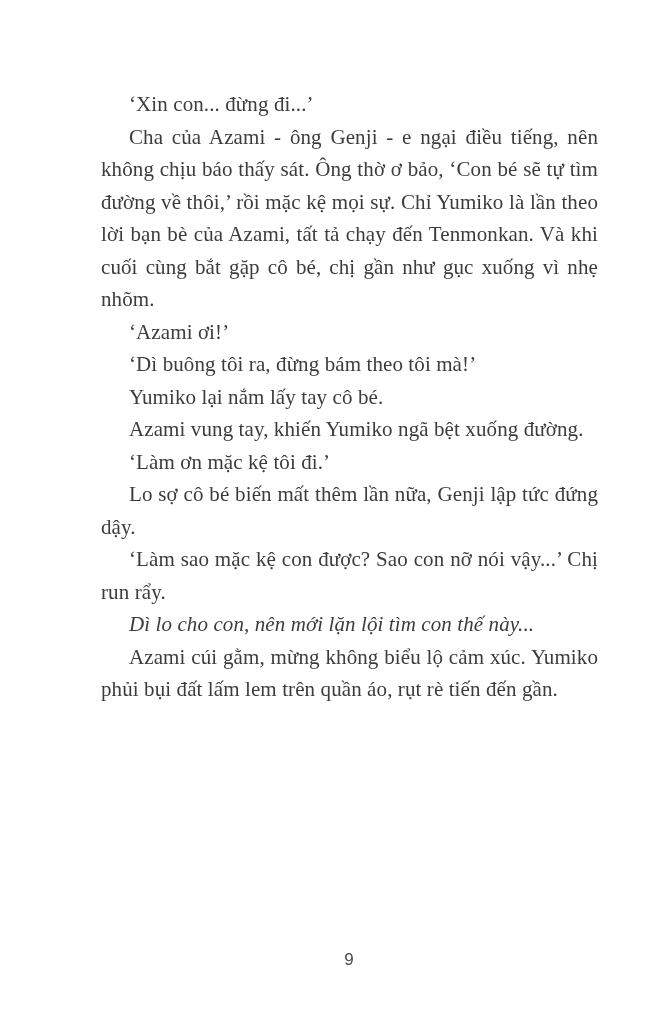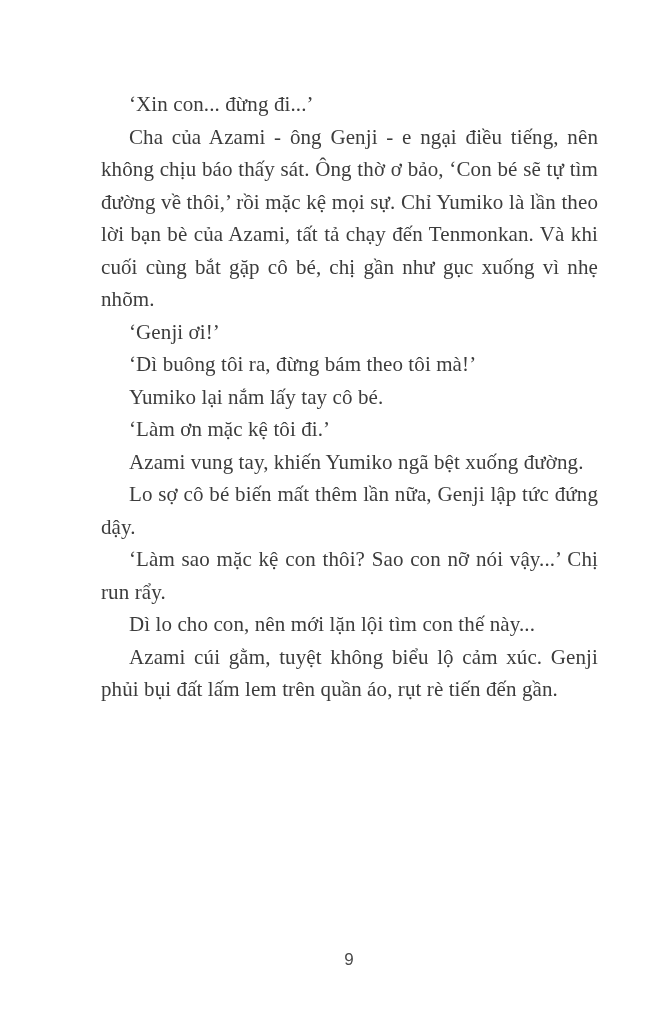--- a/index.html
+++ b/index.html
@@ -28,20 +28,21 @@
     line-height: 32.5px;
     text-align: justify;
     letter-spacing: 0.1px;
   }
   .para {
     margin: 0;
     padding: 0;
     text-indent: 28px;
   }
   .para.italic {
+    font-style: italic;
   }
   .page-footer {
     position: absolute;
     left: 0;
     bottom: 54px;
     width: 100%;
     text-align: center;
   }
   .page-number {
     font-size: 17px;
@@ -49,26 +50,26 @@
     font-family: "Liberation Sans", sans-serif;
   }
 </style>
 </head>
 <body>
 
 <main class="book-page">
   <div class="text-block">
     <p class="para">‘Xin con... đừng đi...’</p>
     <p class="para">Cha của Azami - ông Genji - e ngại điều tiếng, nên không chịu báo thấy sát. Ông thờ ơ bảo, ‘Con bé sẽ tự tìm đường về thôi,’ rồi mặc kệ mọi sự. Chỉ Yumiko là lần theo lời bạn bè của Azami, tất tả chạy đến Tenmonkan. Và khi cuối cùng bắt gặp cô bé, chị gần như gục xuống vì nhẹ nhõm.</p>
-    <p class="para">‘Genji ơi!’</p>
+    <p class="para">‘Azami ơi!’</p>
     <p class="para">‘Dì buông tôi ra, đừng bám theo tôi mà!’</p>
     <p class="para">Yumiko lại nắm lấy tay cô bé.</p>
+    <p class="para">Azami vung tay, khiến Yumiko ngã bệt xuống đường.</p>
     <p class="para">‘Làm ơn mặc kệ tôi đi.’</p>
-    <p class="para">Azami vung tay, khiến Yumiko ngã bệt xuống đường.</p>
     <p class="para">Lo sợ cô bé biến mất thêm lần nữa, Genji lập tức đứng dậy.</p>
-    <p class="para">‘Làm sao mặc kệ con thôi? Sao con nỡ nói vậy...’ Chị run rẩy.</p>
+    <p class="para">‘Làm sao mặc kệ con được? Sao con nỡ nói vậy...’ Chị run rẩy.</p>
     <p class="para italic">Dì lo cho con, nên mới lặn lội tìm con thế này...</p>
-    <p class="para">Azami cúi gằm, tuyệt không biểu lộ cảm xúc. Genji phủi bụi đất lấm lem trên quần áo, rụt rè tiến đến gần.</p>
+    <p class="para">Azami cúi gằm, mừng không biểu lộ cảm xúc. Yumiko phủi bụi đất lấm lem trên quần áo, rụt rè tiến đến gần.</p>
   </div>
   <footer class="page-footer">
     <span class="page-number">9</span>
   </footer>
 </main>
 
 </body></html>

